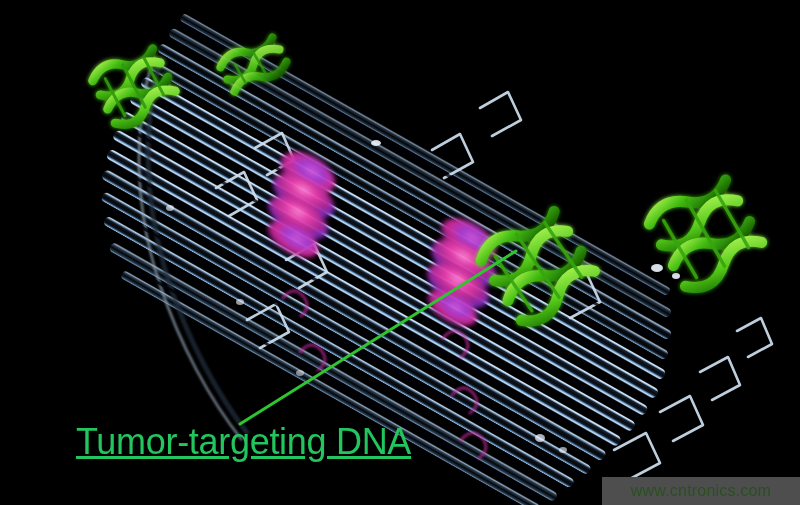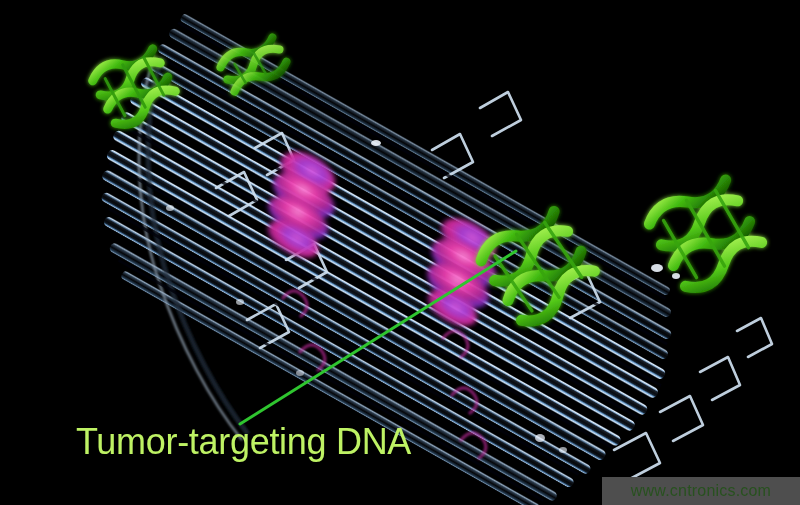--- a/index.html
+++ b/index.html
@@ -309,19 +309,19 @@
             <path d="M 702,194 L 702,270"></path>
             <path d="M 732,200 L 732,266"></path>
         </g>
       </g>
     </g>
 
     <line id="leader-line" x1="240" y1="424" x2="516" y2="251" stroke="#2fc52f" stroke-width="3" stroke-linecap="round"></line>
 
   </svg>
 
-  <div id="annotation-label" style="color: #bef264;">Tumor-targeting DNA</div>
+  <div id="annotation-label" style="color: #22c55e; text-decoration: underline;">Tumor-targeting DNA</div>
 
   <div id="watermark" style="background: rgb(78, 78, 78);">
     <span id="watermark-text" style="color: rgb(40, 81, 31);">www.cntronics.com</span>
   </div>
 
 </div>
 
 </body></html>

